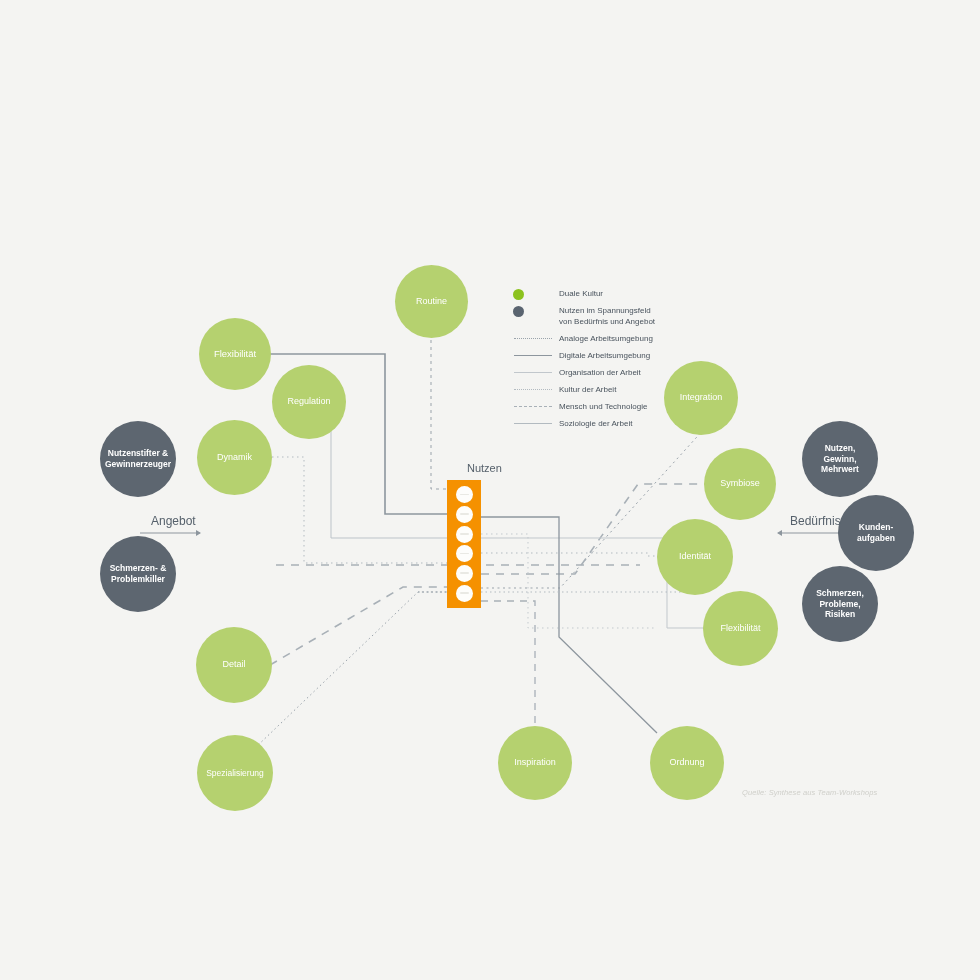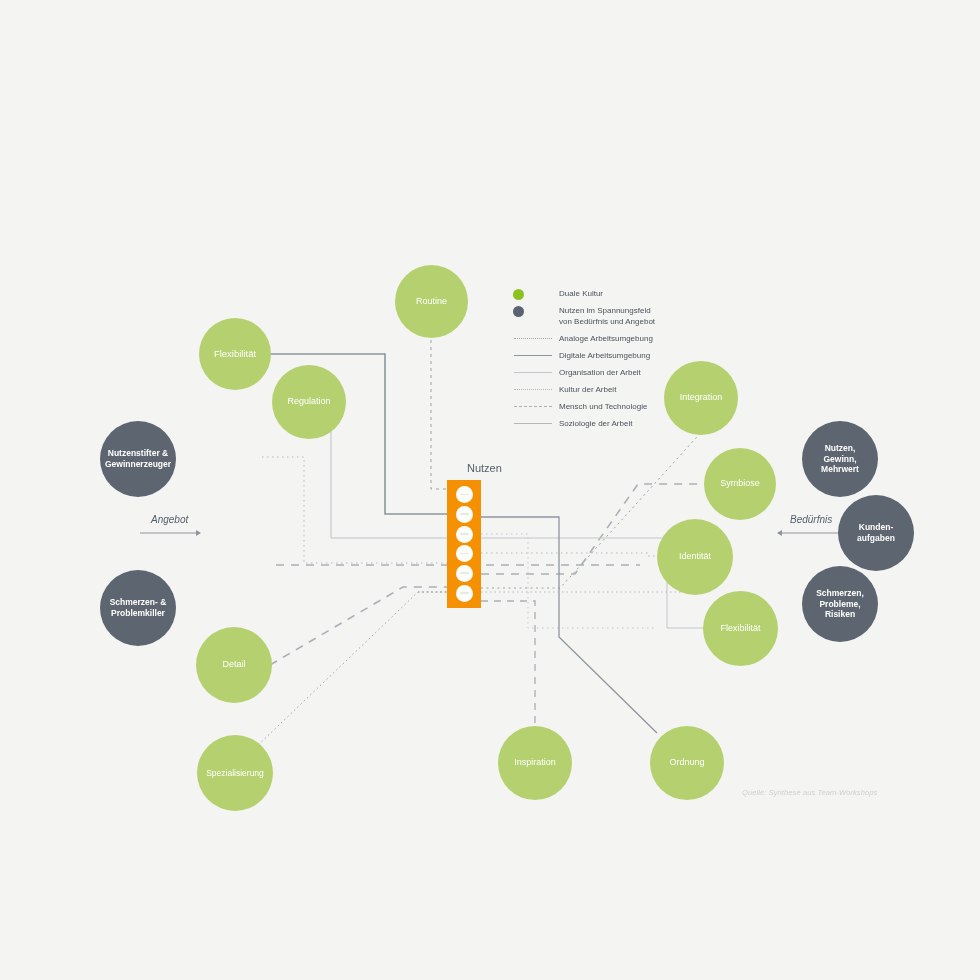--- a/index.html
+++ b/index.html
@@ -131,23 +131,22 @@
     font-size: 8px;
     color: #49535d;
     line-height: 1.35;
     padding-top: 1px;
     white-space: pre-line;
   }
 
   
   .flow-label {
     position: absolute;
-    font-size: 10px;
+    font-size: 12px;
     color: #55606b;
-    font-style: italic;
   }
 
   #source-note {
     position: absolute;
     left: 742px;
     top: 788px;
     font-size: 7.5px;
     font-style: italic;
     color: #cfcfca;
     letter-spacing: 0.1px;
@@ -204,20 +203,23 @@
   </div>
 
   <div class="node green lg" style="left:199px; top:318px; width:72px; height:72px;">
     <span class="node-label">Flexibilität</span>
   </div>
 
   <div class="node green md" style="left:272px; top:365px; width:74px; height:74px;">
     <span class="node-label">Regulation</span>
   </div>
 
+  <div class="node green md" style="left:197px; top:420px; width:75px; height:75px;">
+    <span class="node-label">Dynamik</span>
+  </div>
 
   <div class="node green md" style="left:196px; top:627px; width:76px; height:76px;">
     <span class="node-label">Detail</span>
   </div>
 
   <div class="node green sm" style="left:197px; top:735px; width:76px; height:76px;">
     <span class="node-label">Spezialisierung</span>
   </div>
 
   <div class="node green md" style="left:498px; top:726px; width:74px; height:74px;">
@@ -243,21 +245,21 @@
   <div class="node green md" style="left:703px; top:591px; width:75px; height:75px;">
     <span class="node-label">Flexibilität</span>
   </div>
 
   <div class="node gray" style="left:100px; top:421px; width:76px; height:76px;">
     <span class="node-label">Nutzenstifter &amp;
 Gewinnerzeuger</span>
   </div>
 
 
-  <div class="node gray" style="left:100px; top:570px; width:76px; height:76px;">
+  <div class="node gray" style="left:100px; top:536px; width:76px; height:76px;">
     <span class="node-label">Schmerzen- &amp;
 Problemkiller</span>
   </div>
 
   <div class="node gray" style="left:802px; top:421px; width:76px; height:76px;">
     <span class="node-label">Nutzen, Gewinn,
 Mehrwert</span>
   </div>
 
   <div class="node gray" style="left:838px; top:495px; width:76px; height:76px;">

